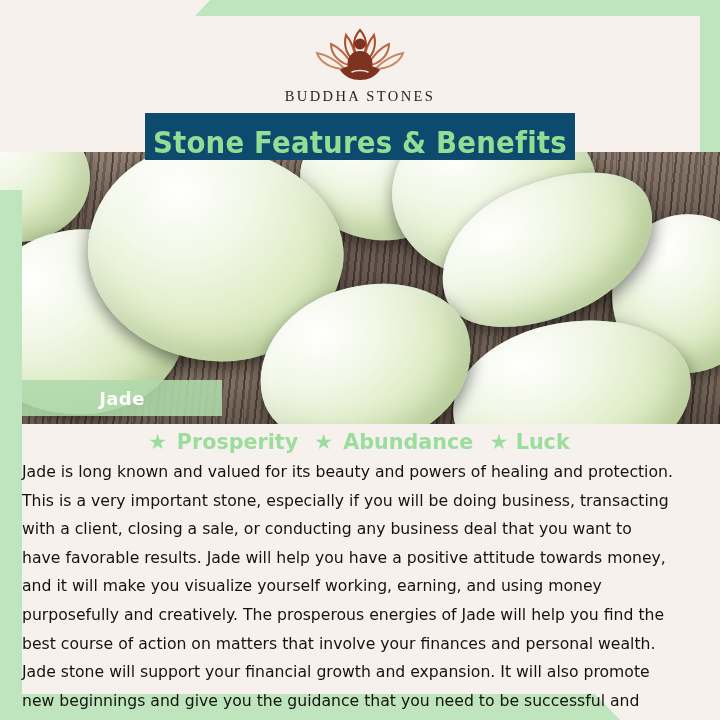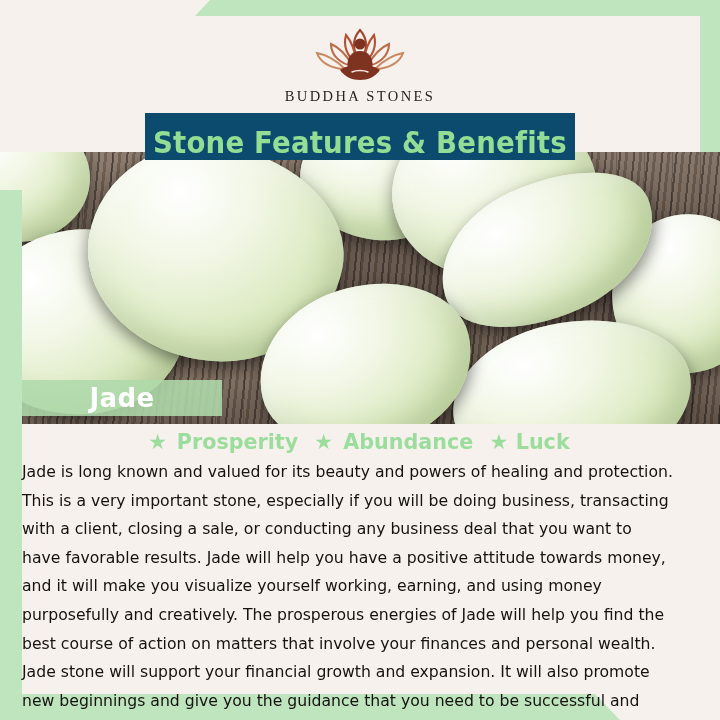--- a/index.html
+++ b/index.html
@@ -116,21 +116,21 @@
   
   .jade-band{
     position:absolute; left:22px; top:380px;
     width:200px; height:36px;
     background:rgba(175,217,171,.88);
     display:flex; align-items:center; justify-content:center;
     z-index:4;
   }
   .jade-label{
     font-family:"DejaVu Sans", sans-serif;
-    font-weight:700; font-size:26px; color:#ffffff;
+    font-weight:700; font-size:18px; color:#ffffff;
     letter-spacing:.4px;
   }
 
   
   .benefits{
     position:absolute; left:0; top:429px; width:720px;
     display:flex; align-items:center; justify-content:center;
     gap:12px; z-index:5;
   }
   .benefit{ display:flex; align-items:center; gap:6px; }

